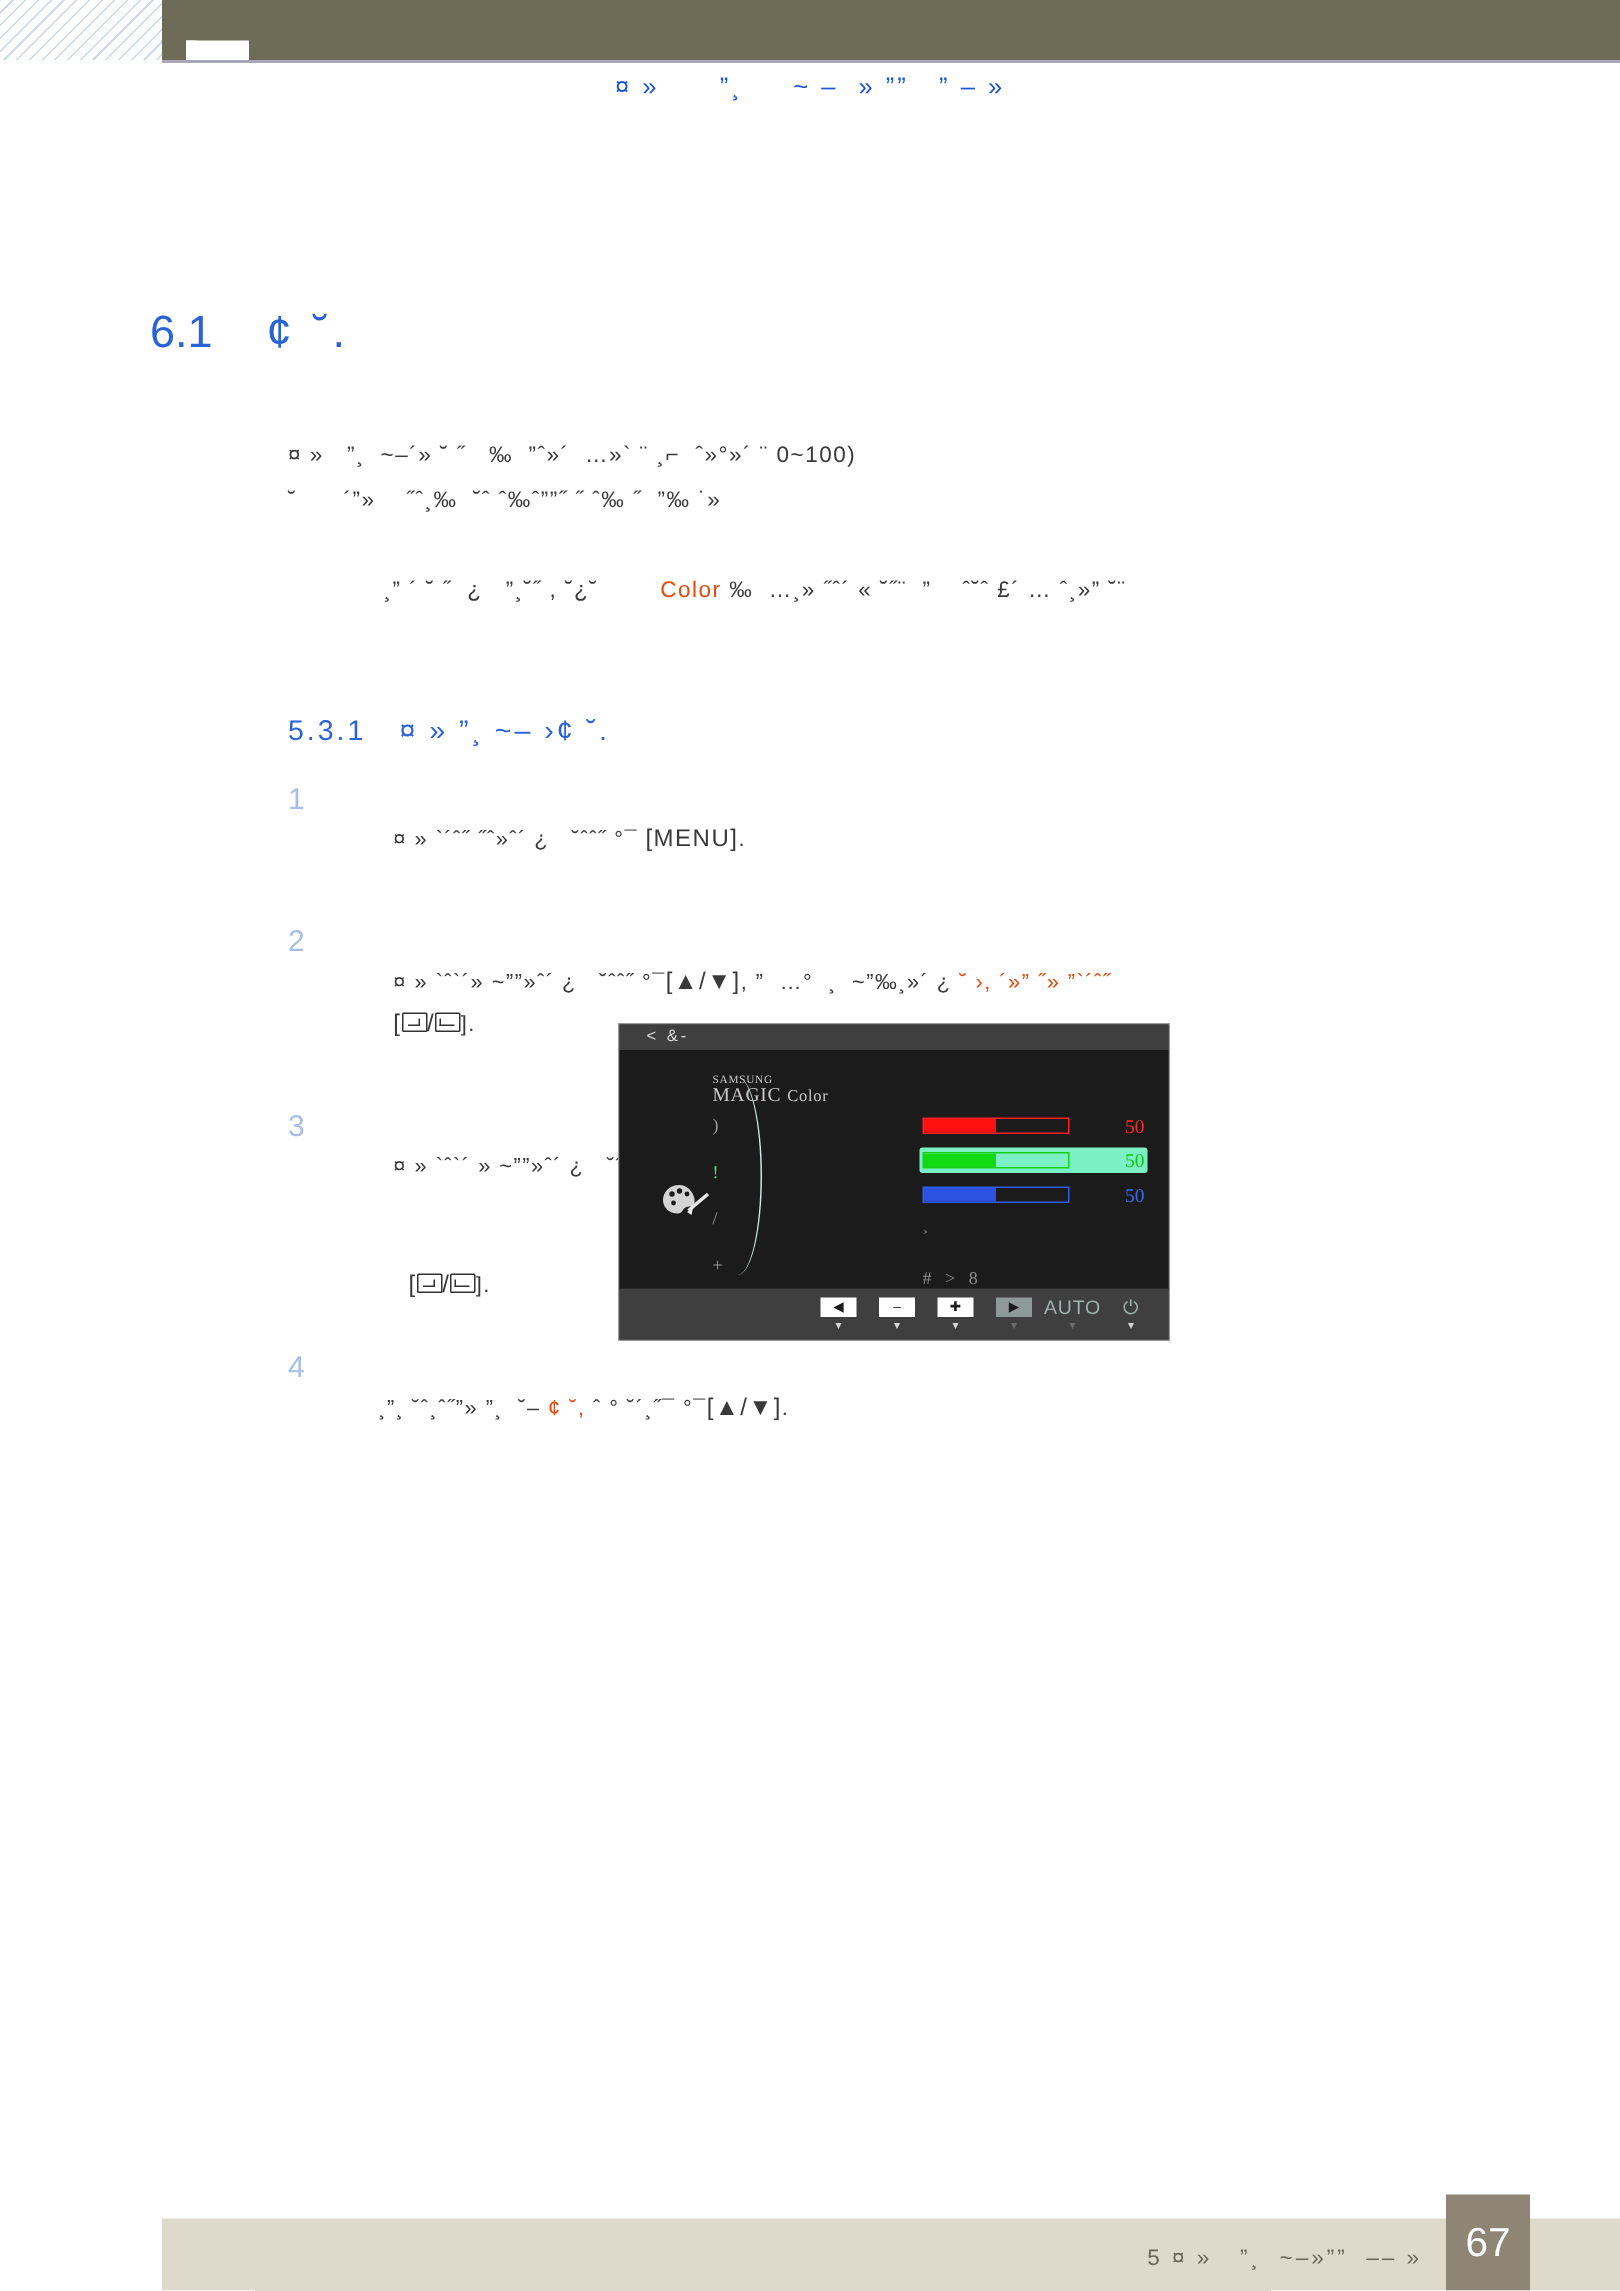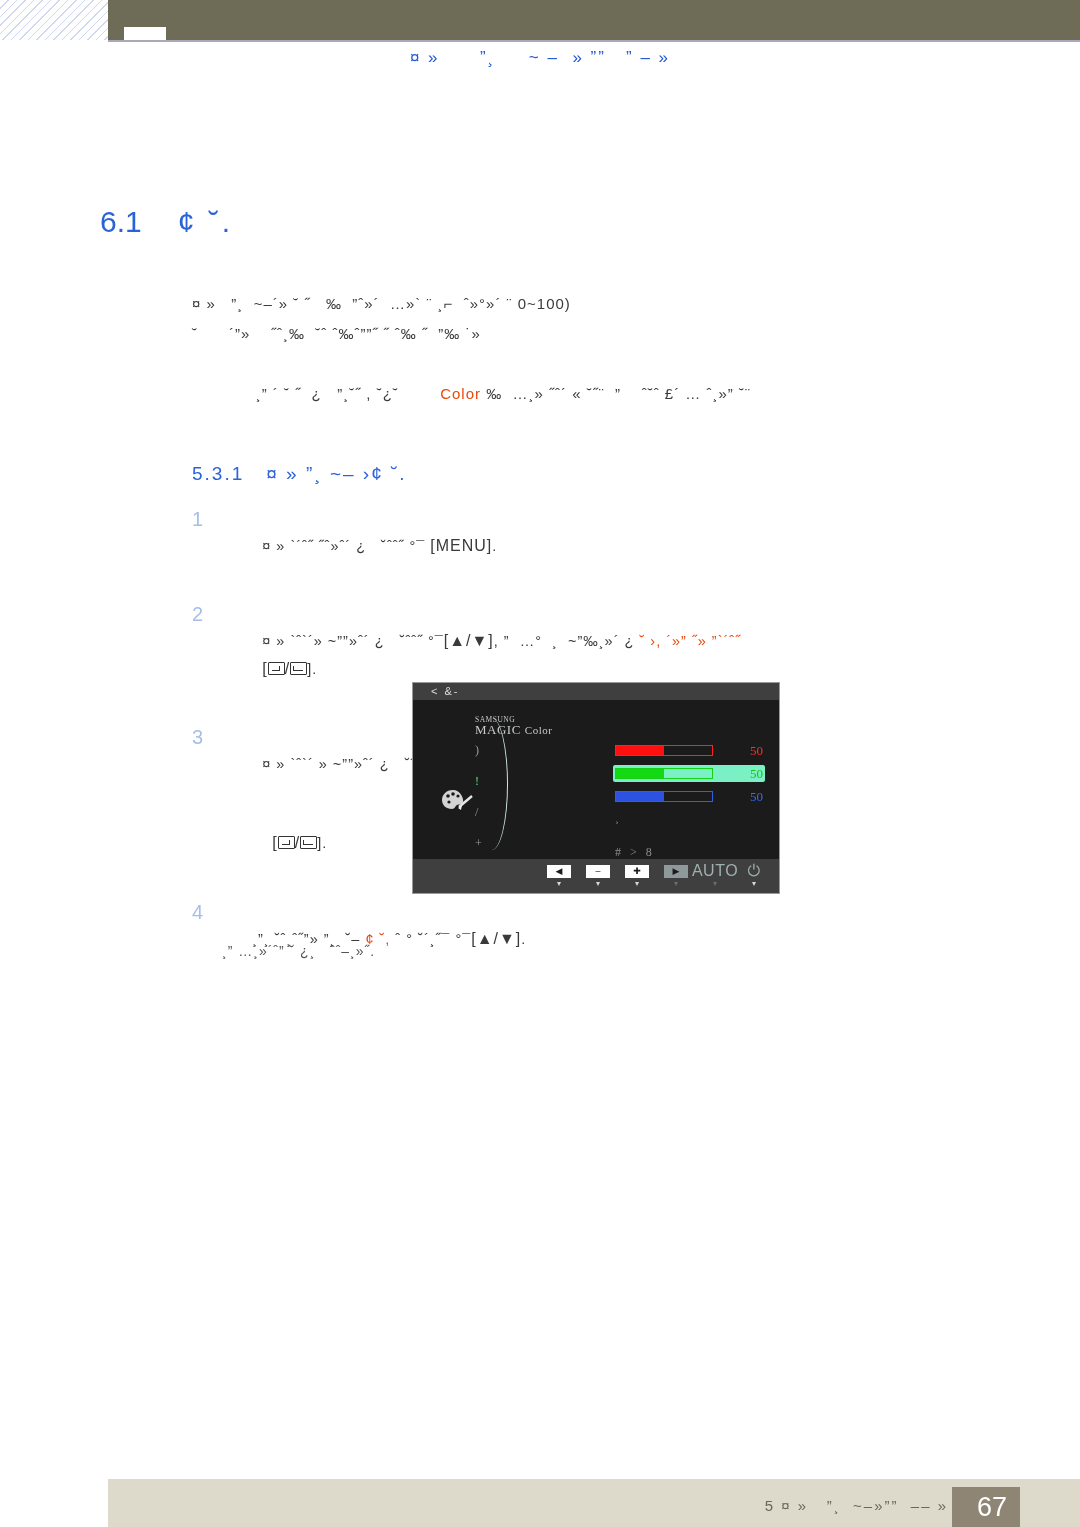--- a/index.html
+++ b/index.html
@@ -95,21 +95,21 @@
   }
   .para.indent { }
   .para.indent2 { margin-left: 135px; }
 
   .hl-orange { color: #e8490c; }
 
   .h3 {
     color: #2a63d8;
     font-size: 19px;
     font-weight: normal;
-    margin: 24px 0 22px 92px;
+    margin: 38px 0 22px 92px;
     letter-spacing: 2px;
     display: flex;
     gap: 22px;
   }
 
   .steps { margin: 0 0 0 92px; }
   .step {
     display: flex;
     align-items: flex-start;
     margin-bottom: 16px;
@@ -310,21 +310,21 @@
     width: 24px; height: 13px;
     background: #ffffff;
     display: flex;
     align-items: center;
     justify-content: center;
     font-size: 9px;
     color: #1b1b1b;
     line-height: 1;
   }
   .btn-face.grey { background: #8d9a99; }
-  .btn-face.bare { background: transparent; color: #9fb0ae; width: auto; font-size: 16px; letter-spacing: 0.5px; }
+  .btn-face.bare { background: transparent; color: #9fb0ae; width: auto; font-size: 13px; letter-spacing: 0.5px; }
   .btn-tick {
     color: #d7d7d7;
     font-size: 8px;
     line-height: 1;
     margin-top: 2px;
   }
   .btn-tick.dim { color: #6c6c6c; }
 
   
   .footer-rule {
@@ -343,28 +343,27 @@
     position: absolute;
     right: 132px; bottom: 13px;
     color: #6a6757;
     font-size: 15px;
     letter-spacing: 2px;
     white-space: pre;
   }
   .footer-page {
     position: absolute;
     right: 60px; bottom: 0;
-    width: 56px; height: 40px;
+    width: 56px; height: 64px;
     background: #8e8575;
     color: #ffffff;
     font-size: 27px;
     display: flex;
     align-items: center;
     justify-content: center;
-    padding-left: 12px;
   }
 </style>
 </head>
 <body>
 
 <div class="top-hatch"></div>
 <div class="top-bar"></div>
 <div class="top-bar-underline"></div>
 <div class="chapter-mark"></div>
 <div class="chapter-mark-stem"></div>
@@ -406,21 +405,20 @@
       </div>
     </div>
 
     <div class="step">
       <div class="step-num">3</div>
       <div class="step-body">
         <span>¤ » `ˆ`´ » ~””»ˆ´ ¿   ˘ˆˆ–˝ °</span><span class="keycap">[▲/▼]</span><span>, ”   …°  ¸  ~”‰¸»´ ¿ </span><span class="hl-orange">¢ ˘,</span><span> »´»” ˝» `´ˆ˝</span>
         <div class="step-sub" style="margin-left:0">
           <span class="keycap">[<span class="key-icon src"></span>/<span class="key-icon ret"></span></span><span>].</span>
         </div>
-        <div class="step-note" style="margin-left:0">¸” …¸»´ˆ” ˘ ¿¸   ˆˆ–¸»˝.</div>
       </div>
     </div>
   </div>
 </div>
 
 <div class="osd">
   <div class="osd-titlebar">&lt; &amp;-</div>
 
   <div class="osd-body">
 

